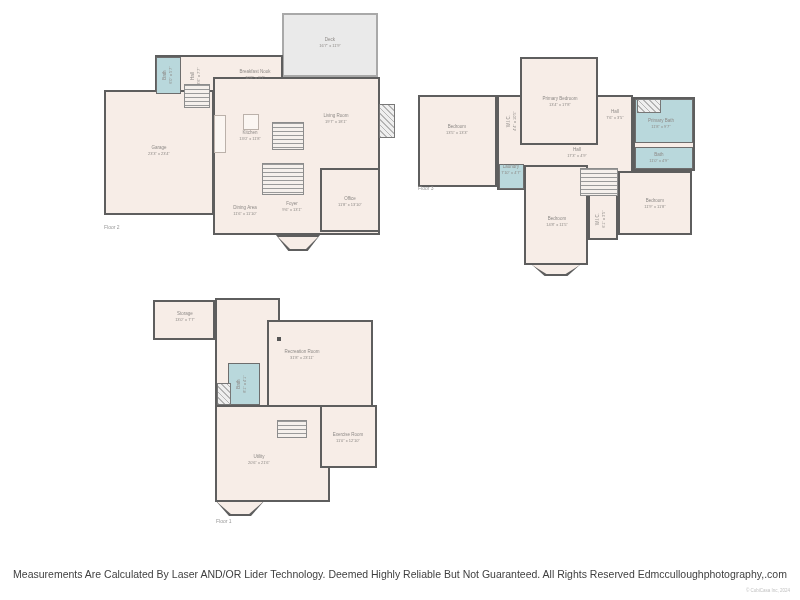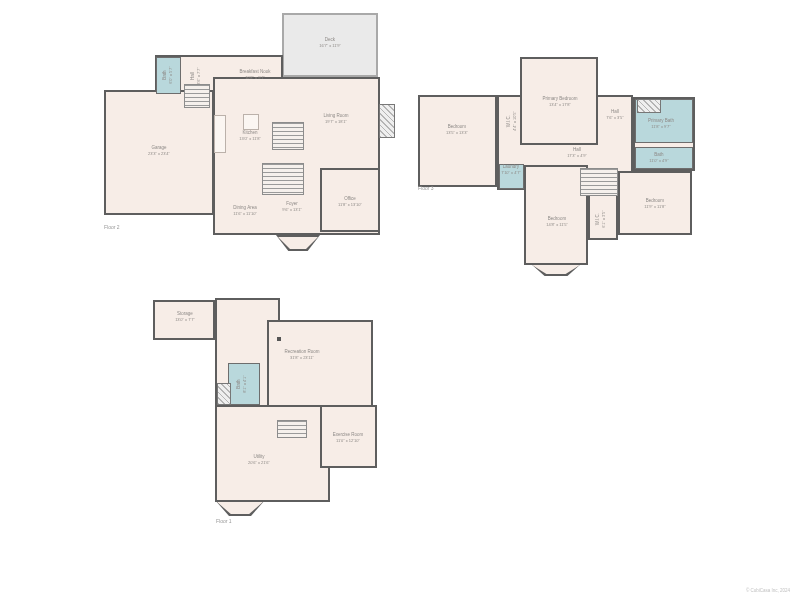--- a/index.html
+++ b/index.html
@@ -175,14 +175,15 @@
       <div class="room-label" style="left: 348px; top: 438px;">
         <div class="rl-name">Exercise Room</div>
         <div class="rl-dims">11'0" x 12'10"</div>
       </div>
       <div class="room-label" style="left: 259px; top: 460px;">
         <div class="rl-name">Utility</div>
         <div class="rl-dims">20'6" x 21'6"</div>
       </div>
       <div class="floor-label" style="left: 216px; top: 518px;">Floor 1</div>
     </div>
+  <div class="disclaimer">Measurements Are Calculated By Laser AND/OR Lider Technology. Deemed Highly Reliable But Not Guaranteed. All Rights Reserved Edmcculloughphotography,.com</div>
   <div class="copyright">© CubiCasa Inc, 2024</div>
 </div>
 
 </body></html>

